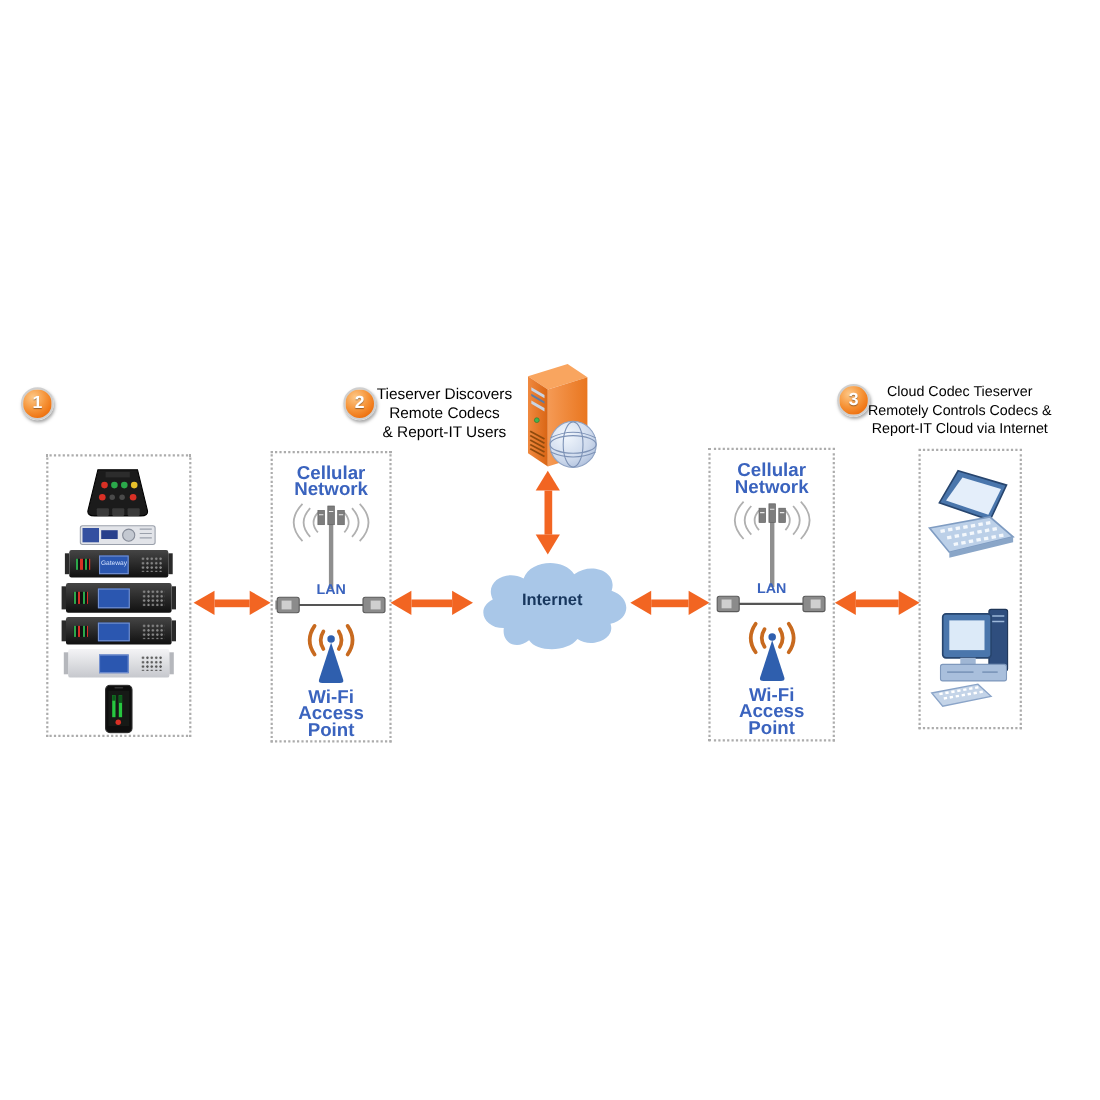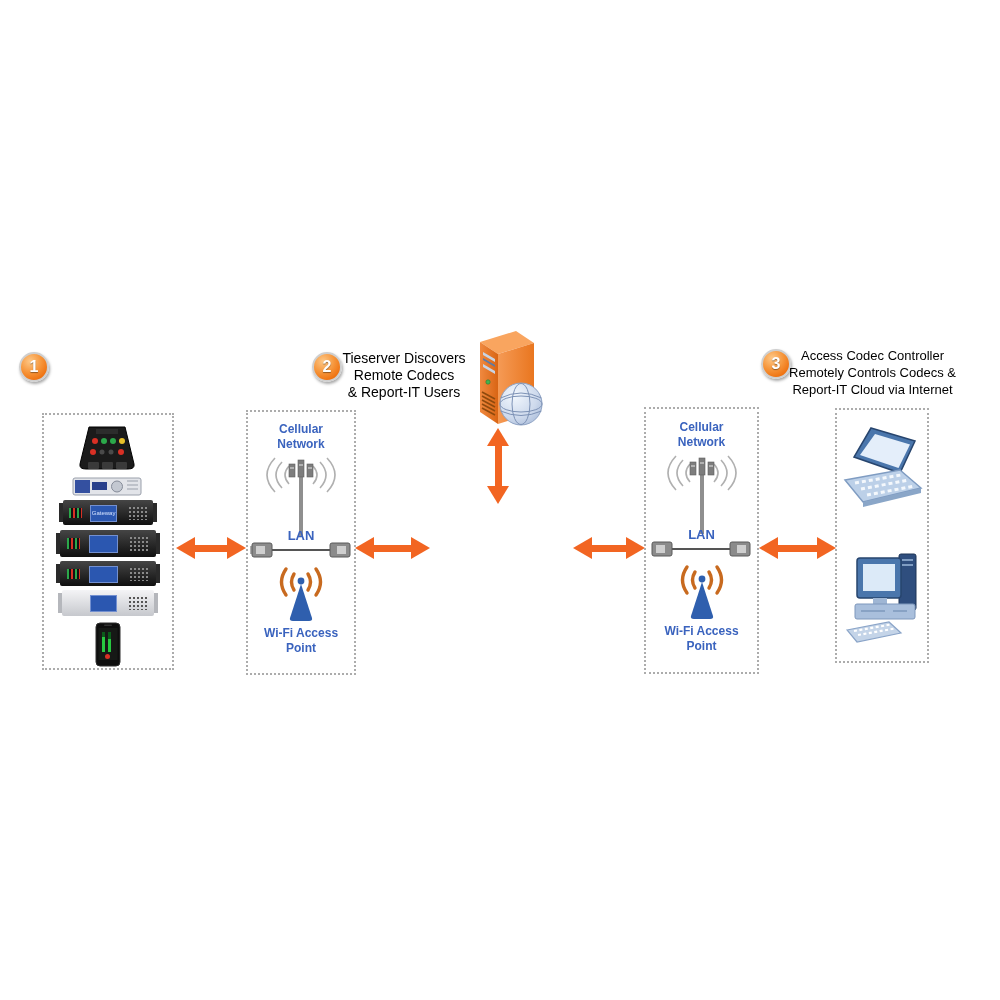--- a/index.html
+++ b/index.html
@@ -15,21 +15,21 @@
          text-shadow:0 1px 1px rgba(0,0,0,.4);}
 
   
   .step-title{position:absolute;color:#000000;font-weight:normal;font-size:14px;line-height:17px;text-align:center;}
   .step-title.small{font-size:13px;}
 
   
   .dotbox{position:absolute;border:2px dotted #acacac;background:transparent;}
 
   
-  .blue-lbl{position:absolute;left:0;right:0;text-align:center;color:#3a63be;font-weight:bold;font-size:12px;line-height:15px;}
+  .blue-lbl{position:absolute;left:0;right:0;text-align:center;color:#3a63be;font-weight:bold;font-size:17px;line-height:15px;}
 
   
   .harrow{position:absolute;display:flex;align-items:center;height:22px;}
   .harrow .hl{width:0;height:0;border-top:11px solid transparent;border-bottom:11px solid transparent;border-right:19px solid #f26522;}
   .harrow .hb{flex:1;height:7px;background:#f26522;}
   .harrow .hr{width:0;height:0;border-top:11px solid transparent;border-bottom:11px solid transparent;border-left:19px solid #f26522;}
   .varrow{position:absolute;display:flex;flex-direction:column;align-items:center;width:22px;}
   .varrow .vt{width:0;height:0;border-left:11px solid transparent;border-right:11px solid transparent;border-bottom:18px solid #f26522;}
   .varrow .vb0{flex:1;width:7px;background:#f26522;}
   .varrow .vb{width:0;height:0;border-left:11px solid transparent;border-right:11px solid transparent;border-top:18px solid #f26522;}
@@ -67,21 +67,21 @@
   <div class="step-title" style="left:336px;top:350px;width:136px;">
     <div>Tieserver Discovers</div>
     <div>Remote Codecs</div>
     <div>&amp; Report-IT Users</div>
   </div>
 
   <div class="badge" style="left:761px;top:349px;">
     <span>3</span>
   </div>
   <div class="step-title small" style="left:775px;top:347px;width:195px;">
-    <div>Access Codec Controller</div>
+    <div>Cloud Codec Tieserver</div>
     <div>Remotely Controls Codecs &amp;</div>
     <div>Report-IT Cloud via Internet</div>
   </div>
 
   <div class="abs" style="left:468px;top:326px;width:80px;height:104px;">
     <svg width="80" height="104" viewBox="0 0 80 104">
       <defs>
         <linearGradient id="srvL" x1="0" y1="0" x2="1" y2="0">
           <stop offset="0" stop-color="#f0893f"></stop>
             <stop offset="1" stop-color="#d96514"></stop>
@@ -129,20 +129,26 @@
       </g>
     </svg>
   </div>
 
   <div class="varrow" style="left:487px;top:428px;height:76px;">
     <div class="vt"></div>
       <div class="vb0"></div>
       <div class="vb"></div>
   </div>
 
+  <div class="cloud-wrap" style="left:428px;top:501px;width:148px;height:90px;">
+    <svg width="148" height="90" viewBox="0 0 148 90">
+      <path d="M30,70 C12,70 4,52 20,44 C12,28 32,16 48,25 C54,8 84,6 94,21 C110,9 134,19 128,36 C146,42 146,62 127,66 C132,80 110,89 97,80 C88,92 60,92 53,81 C42,90 28,84 30,70 Z" fill="#a9c7e8"></path>
+    </svg>
+    <div class="cloud-lbl">Internet</div>
+  </div>
 
   <div class="harrow" style="left:176px;top:537px;width:70px;">
     <div class="hl"></div>
       <div class="hb"></div>
       <div class="hr"></div>
   </div>
   <div class="harrow" style="left:355px;top:537px;width:75px;">
     <div class="hl"></div>
       <div class="hb"></div>
       <div class="hr"></div>

